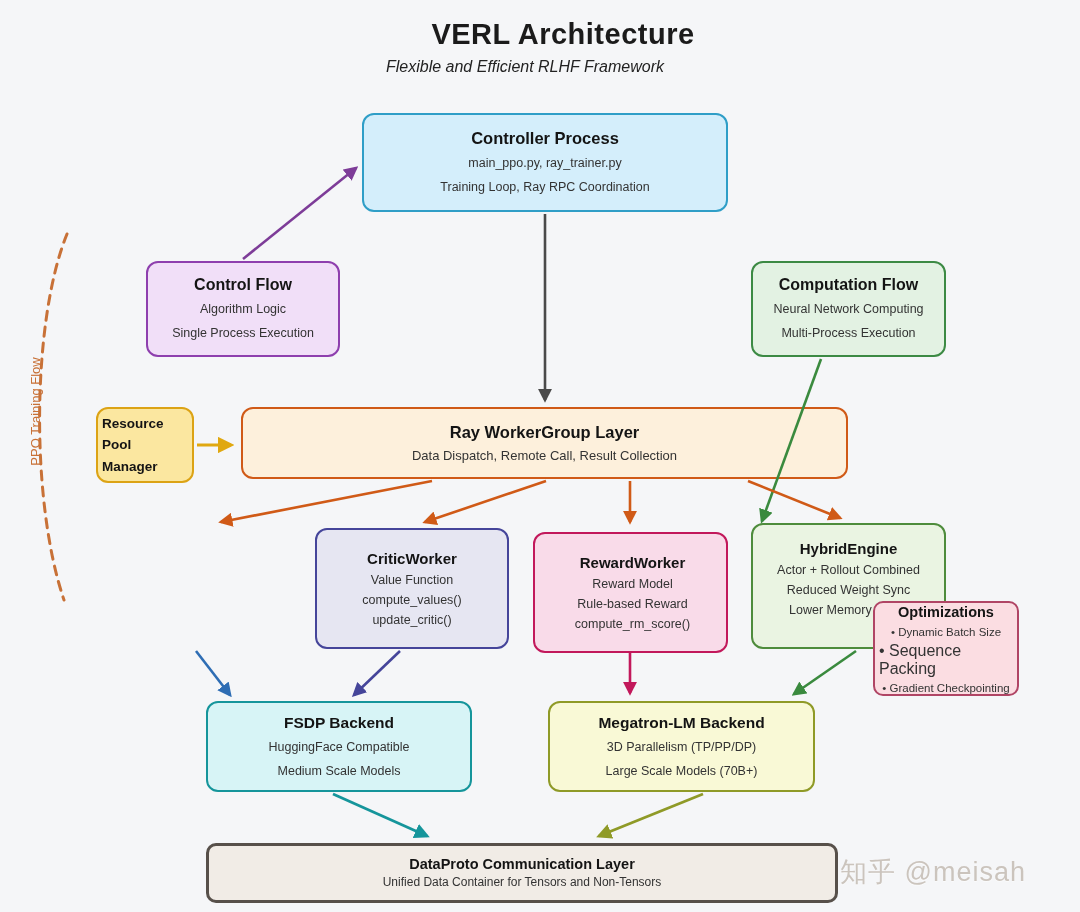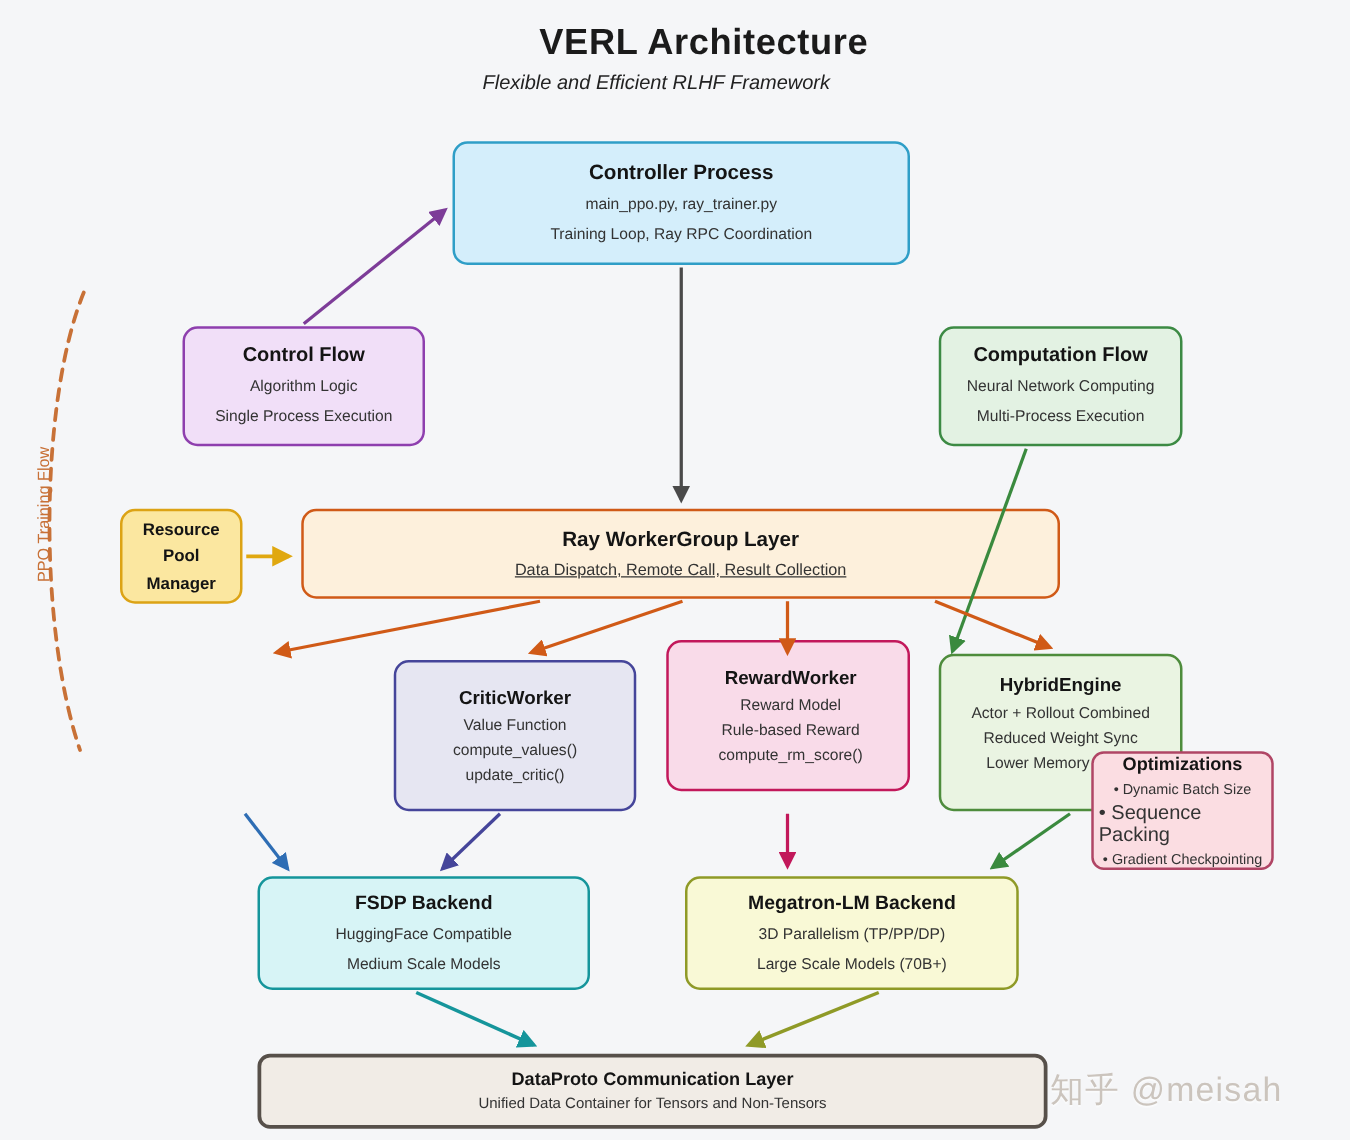--- a/index.html
+++ b/index.html
@@ -14,21 +14,21 @@
   }
   .page-subtitle{
     position:absolute;left:0;top:58px;width:1050px;text-align:center;
     font-size:16px;font-style:italic;color:#222;
   }
   .node{
     position:absolute;box-sizing:border-box;border-radius:12px;
     display:flex;flex-direction:column;justify-content:center;align-items:center;
     padding:6px 8px;z-index:2;
   }
-  .node .t{font-weight:bold;color:#141414;font-size:15px;margin:3px 0;text-align:center;}
+  .node .t{font-weight:bold;color:#141414;font-size:15px;margin:3px 0;}
   .node .l{color:#333;font-size:12.5px;margin:5px 0;}
   .big .t{font-size:16.5px;}
   .small .l{margin:3px 0;}
 
   .c-controller{background:#d4eefb;border:2.5px solid #2f9ec7;}
   .c-control   {background:#f1dff8;border:2.5px solid #8e3fae;}
   .c-comp      {background:#e3f2e3;border:2.5px solid #3c8a44;}
   .c-pool      {background:#fbe7a0;border:2.5px solid #dca315;}
   .c-ray       {background:#fdf0dc;border:2.5px solid #d05a17;}
   .c-actor     {background:#dcedfb;border:2.5px solid #2e6db4;}
@@ -77,32 +77,32 @@
     <div class="l">Neural Network Computing</div>
     <div class="l">Multi-Process Execution</div>
   </div>
 
   <div class="node c-pool" style="left:96px;top:407px;width:98px;height:76px;padding:4px;">
     <div class="t" style="font-size:13.5px;line-height:1.6;margin:0;">Resource Pool Manager</div>
   </div>
 
   <div class="node big c-ray" style="left:241px;top:407px;width:607px;height:72px;">
     <div class="t">Ray WorkerGroup Layer</div>
-    <div class="l" style="font-size:13px;margin:3px 0;text-decoration:underline;">Data Dispatch, Remote Call, Result Collection</div>
+    <div class="l" style="font-size:13px;margin:3px 0;">Data Dispatch, Remote Call, Result Collection</div>
   </div>
 
 
   <div class="node small c-critic" style="left:315px;top:528px;width:194px;height:121px;">
     <div class="t">CriticWorker</div>
     <div class="l">Value Function</div>
     <div class="l">compute_values()</div>
     <div class="l">update_critic()</div>
   </div>
 
-  <div class="node small c-reward" style="left:533px;top:512px;width:195px;height:121px;padding-left:12px;">
+  <div class="node small c-reward" style="left:533px;top:532px;width:195px;height:121px;padding-left:12px;">
     <div class="t">RewardWorker</div>
     <div class="l">Reward Model</div>
     <div class="l">Rule-based Reward</div>
     <div class="l">compute_rm_score()</div>
   </div>
 
   <div class="node small c-hybrid" style="left:751px;top:523px;width:195px;height:126px;justify-content:flex-start;padding-top:12px;">
     <div class="t">HybridEngine</div>
     <div class="l">Actor + Rollout Combined</div>
     <div class="l">Reduced Weight Sync</div>

